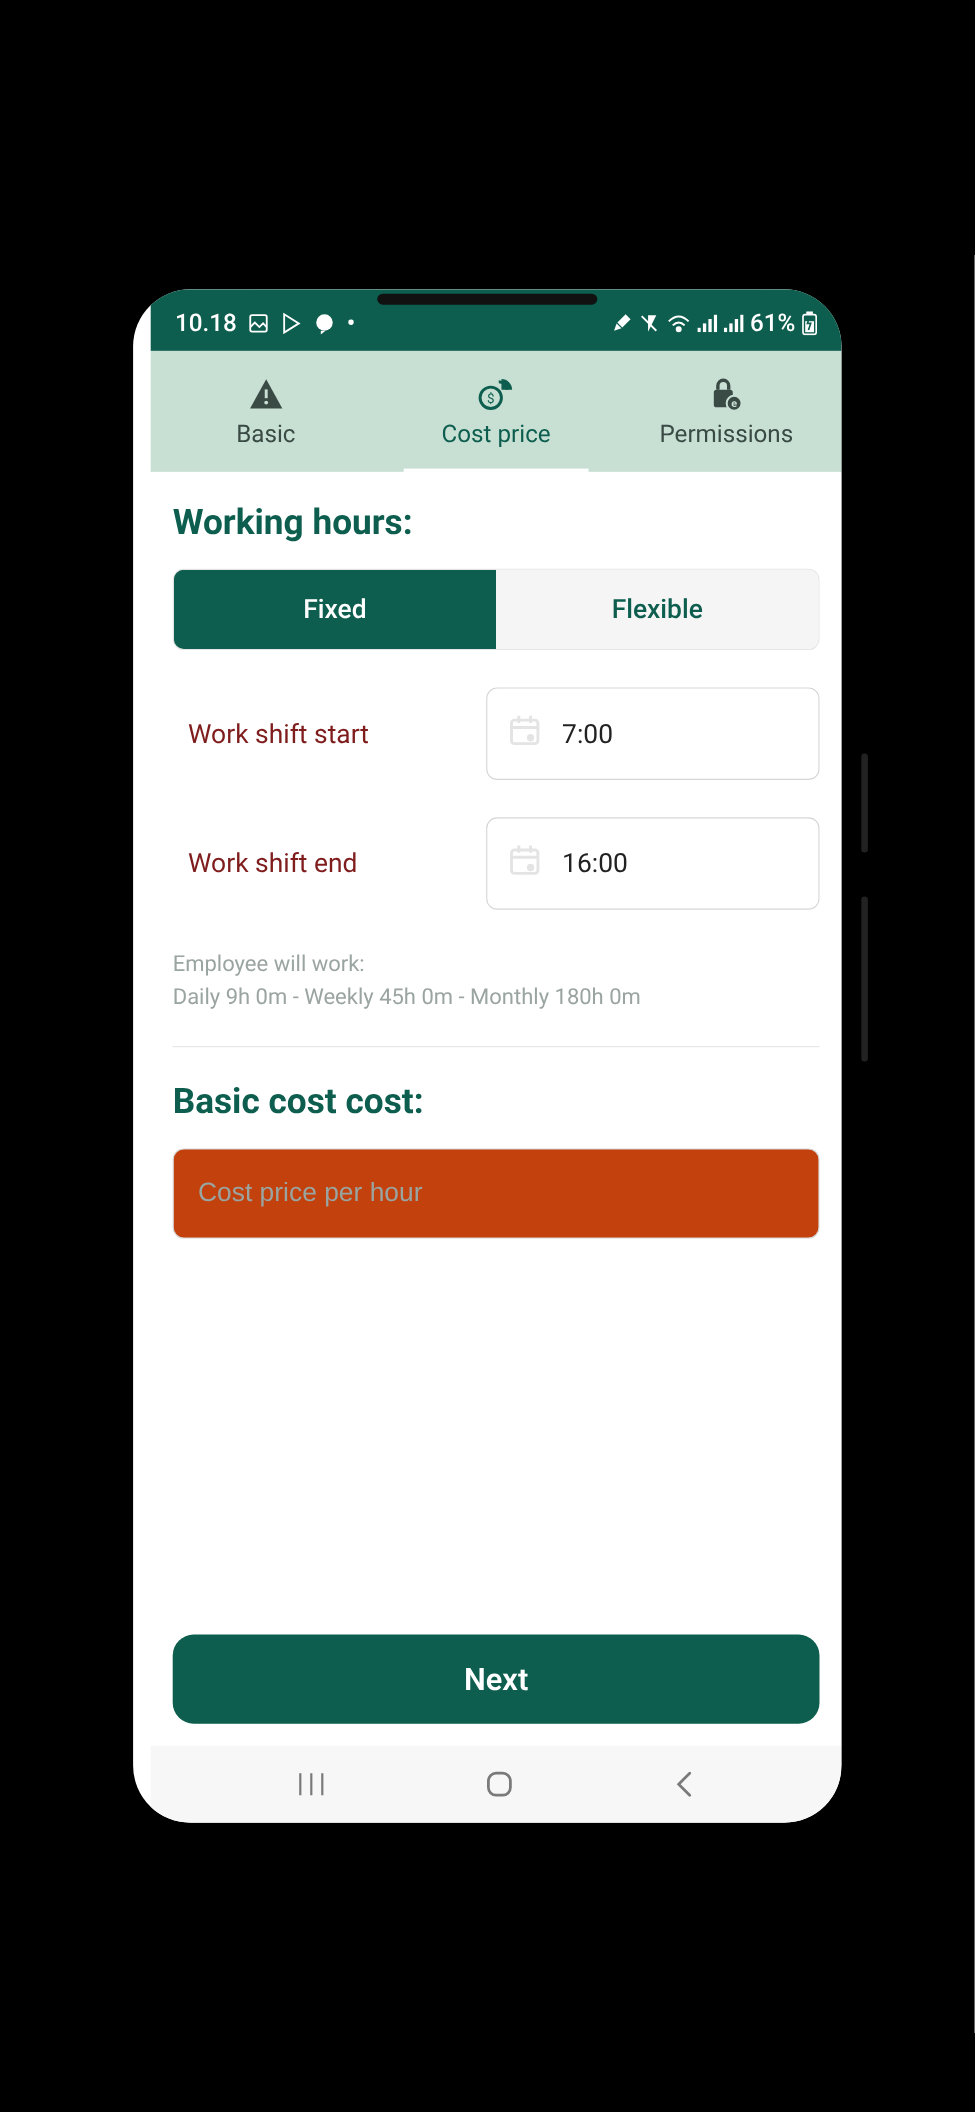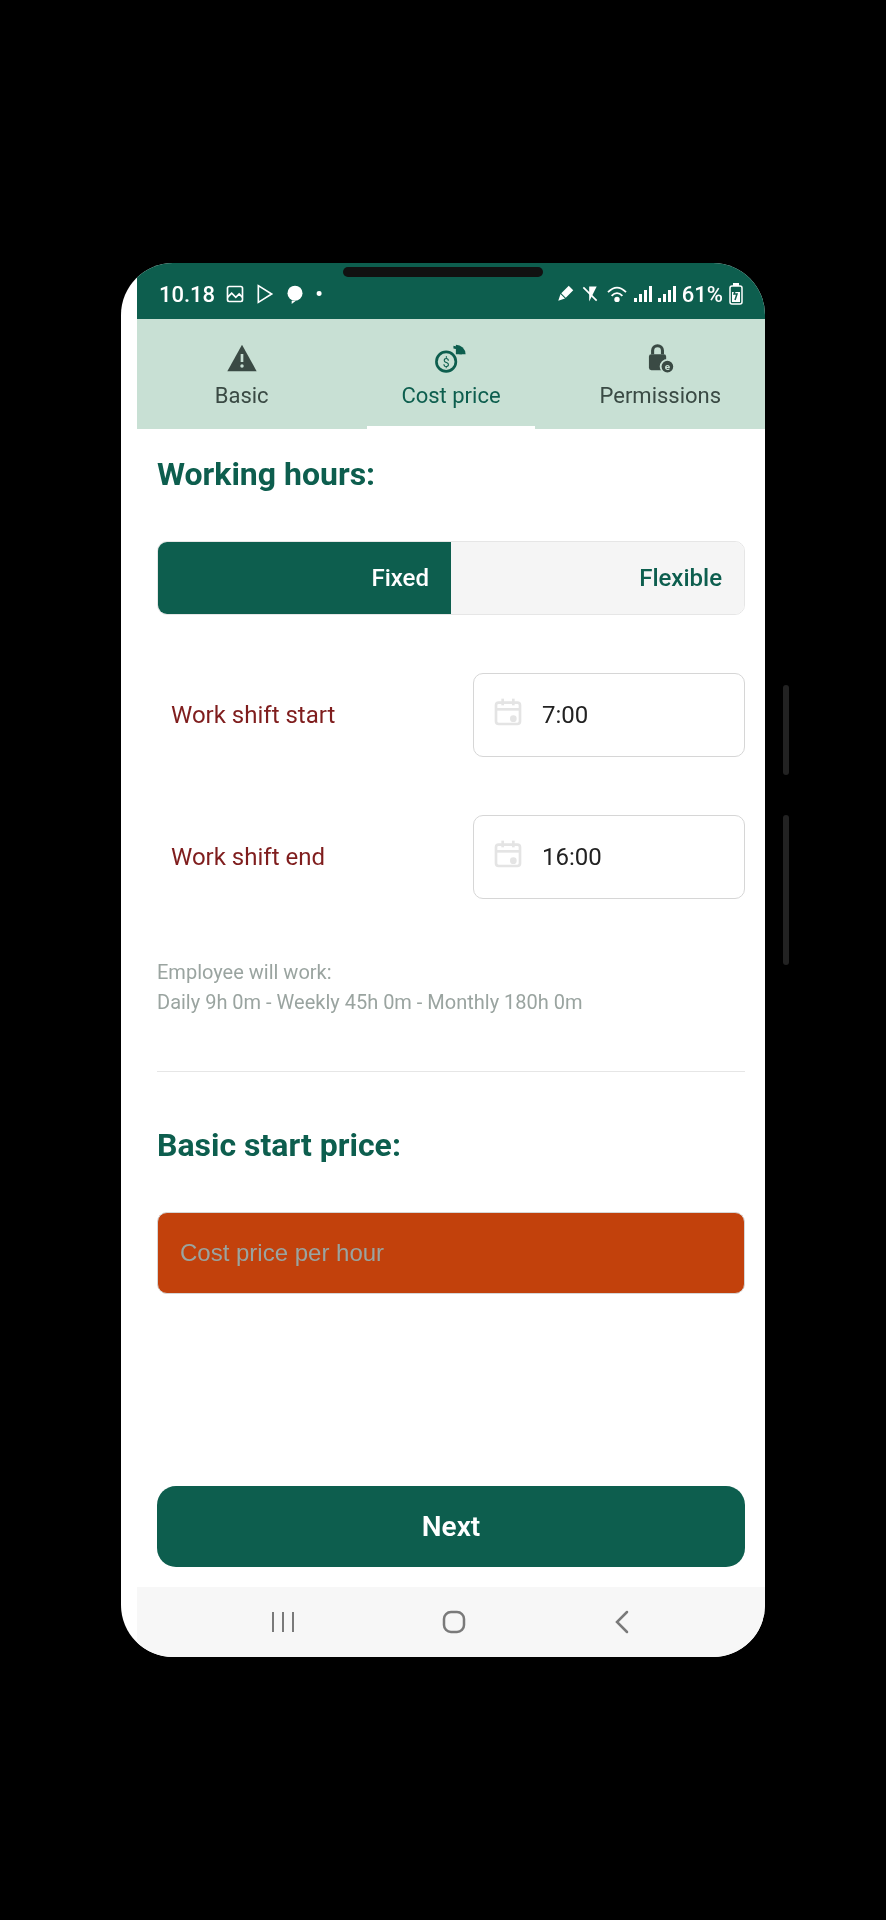--- a/index.html
+++ b/index.html
@@ -130,39 +130,38 @@
     background: #fff;
   }
   .tab-icon { height: 34px; display:flex; align-items:center; }
   .content {
     flex: 1;
     background: #fff;
     padding: 26px 20px 20px;
     overflow-y: auto;
     display: flex;
     flex-direction: column;
-    gap: 24px;
   }
   .section-title {
     color: #0d5e4e;
     font-size: 32px;
     font-weight: 700;
     margin-bottom: 24px;
   }
   .toggle-group {
     display: flex;
     border: 1px solid #e6e6e6;
     border-radius: 10px;
     overflow: hidden;
     margin-bottom: 34px;
   }
   .toggle-btn {
     flex: 1;
     padding: 22px;
-    text-align: right;
+    text-align: center;
     font-size: 24px;
     font-weight: 500;
     background: #f5f5f5;
     color: #0d5e4e;
   }
   .toggle-btn.active {
     background: #0d5e4e;
     color: #fff;
   }
   .field-row {
@@ -171,21 +170,21 @@
     gap: 16px;
     margin-bottom: 34px;
   }
   .field-label {
     flex: 1;
     font-size: 24px;
     color: #7f1d1d;
     padding-left: 14px;
   }
   .time-input {
-    width: 272px;
+    width: 303px;
     border: 1px solid #d6d6d6;
     background: #fff;
     border-radius: 10px;
     padding: 22px 18px;
     display: flex;
     align-items: center;
     gap: 18px;
     font-size: 24px;
     color: #222;
   }
@@ -392,21 +391,21 @@
         </div>
       </div>
 
       <div class="summary">
         <div>Employee will work:</div>
         <div>Daily 9h 0m - Weekly 45h 0m - Monthly 180h 0m</div>
       </div>
 
       <div class="divider"></div>
 
-      <div class="section-title">Basic start price:</div>
+      <div class="section-title">Basic cost cost:</div>
 
       <input class="text-input" placeholder="Cost price per hour" style="">
 
       <div class="spacer"></div>
 
       <div class="next-btn">Next</div>
     </div>
 
     <div class="nav-bar">
       <div class="nav-item">

